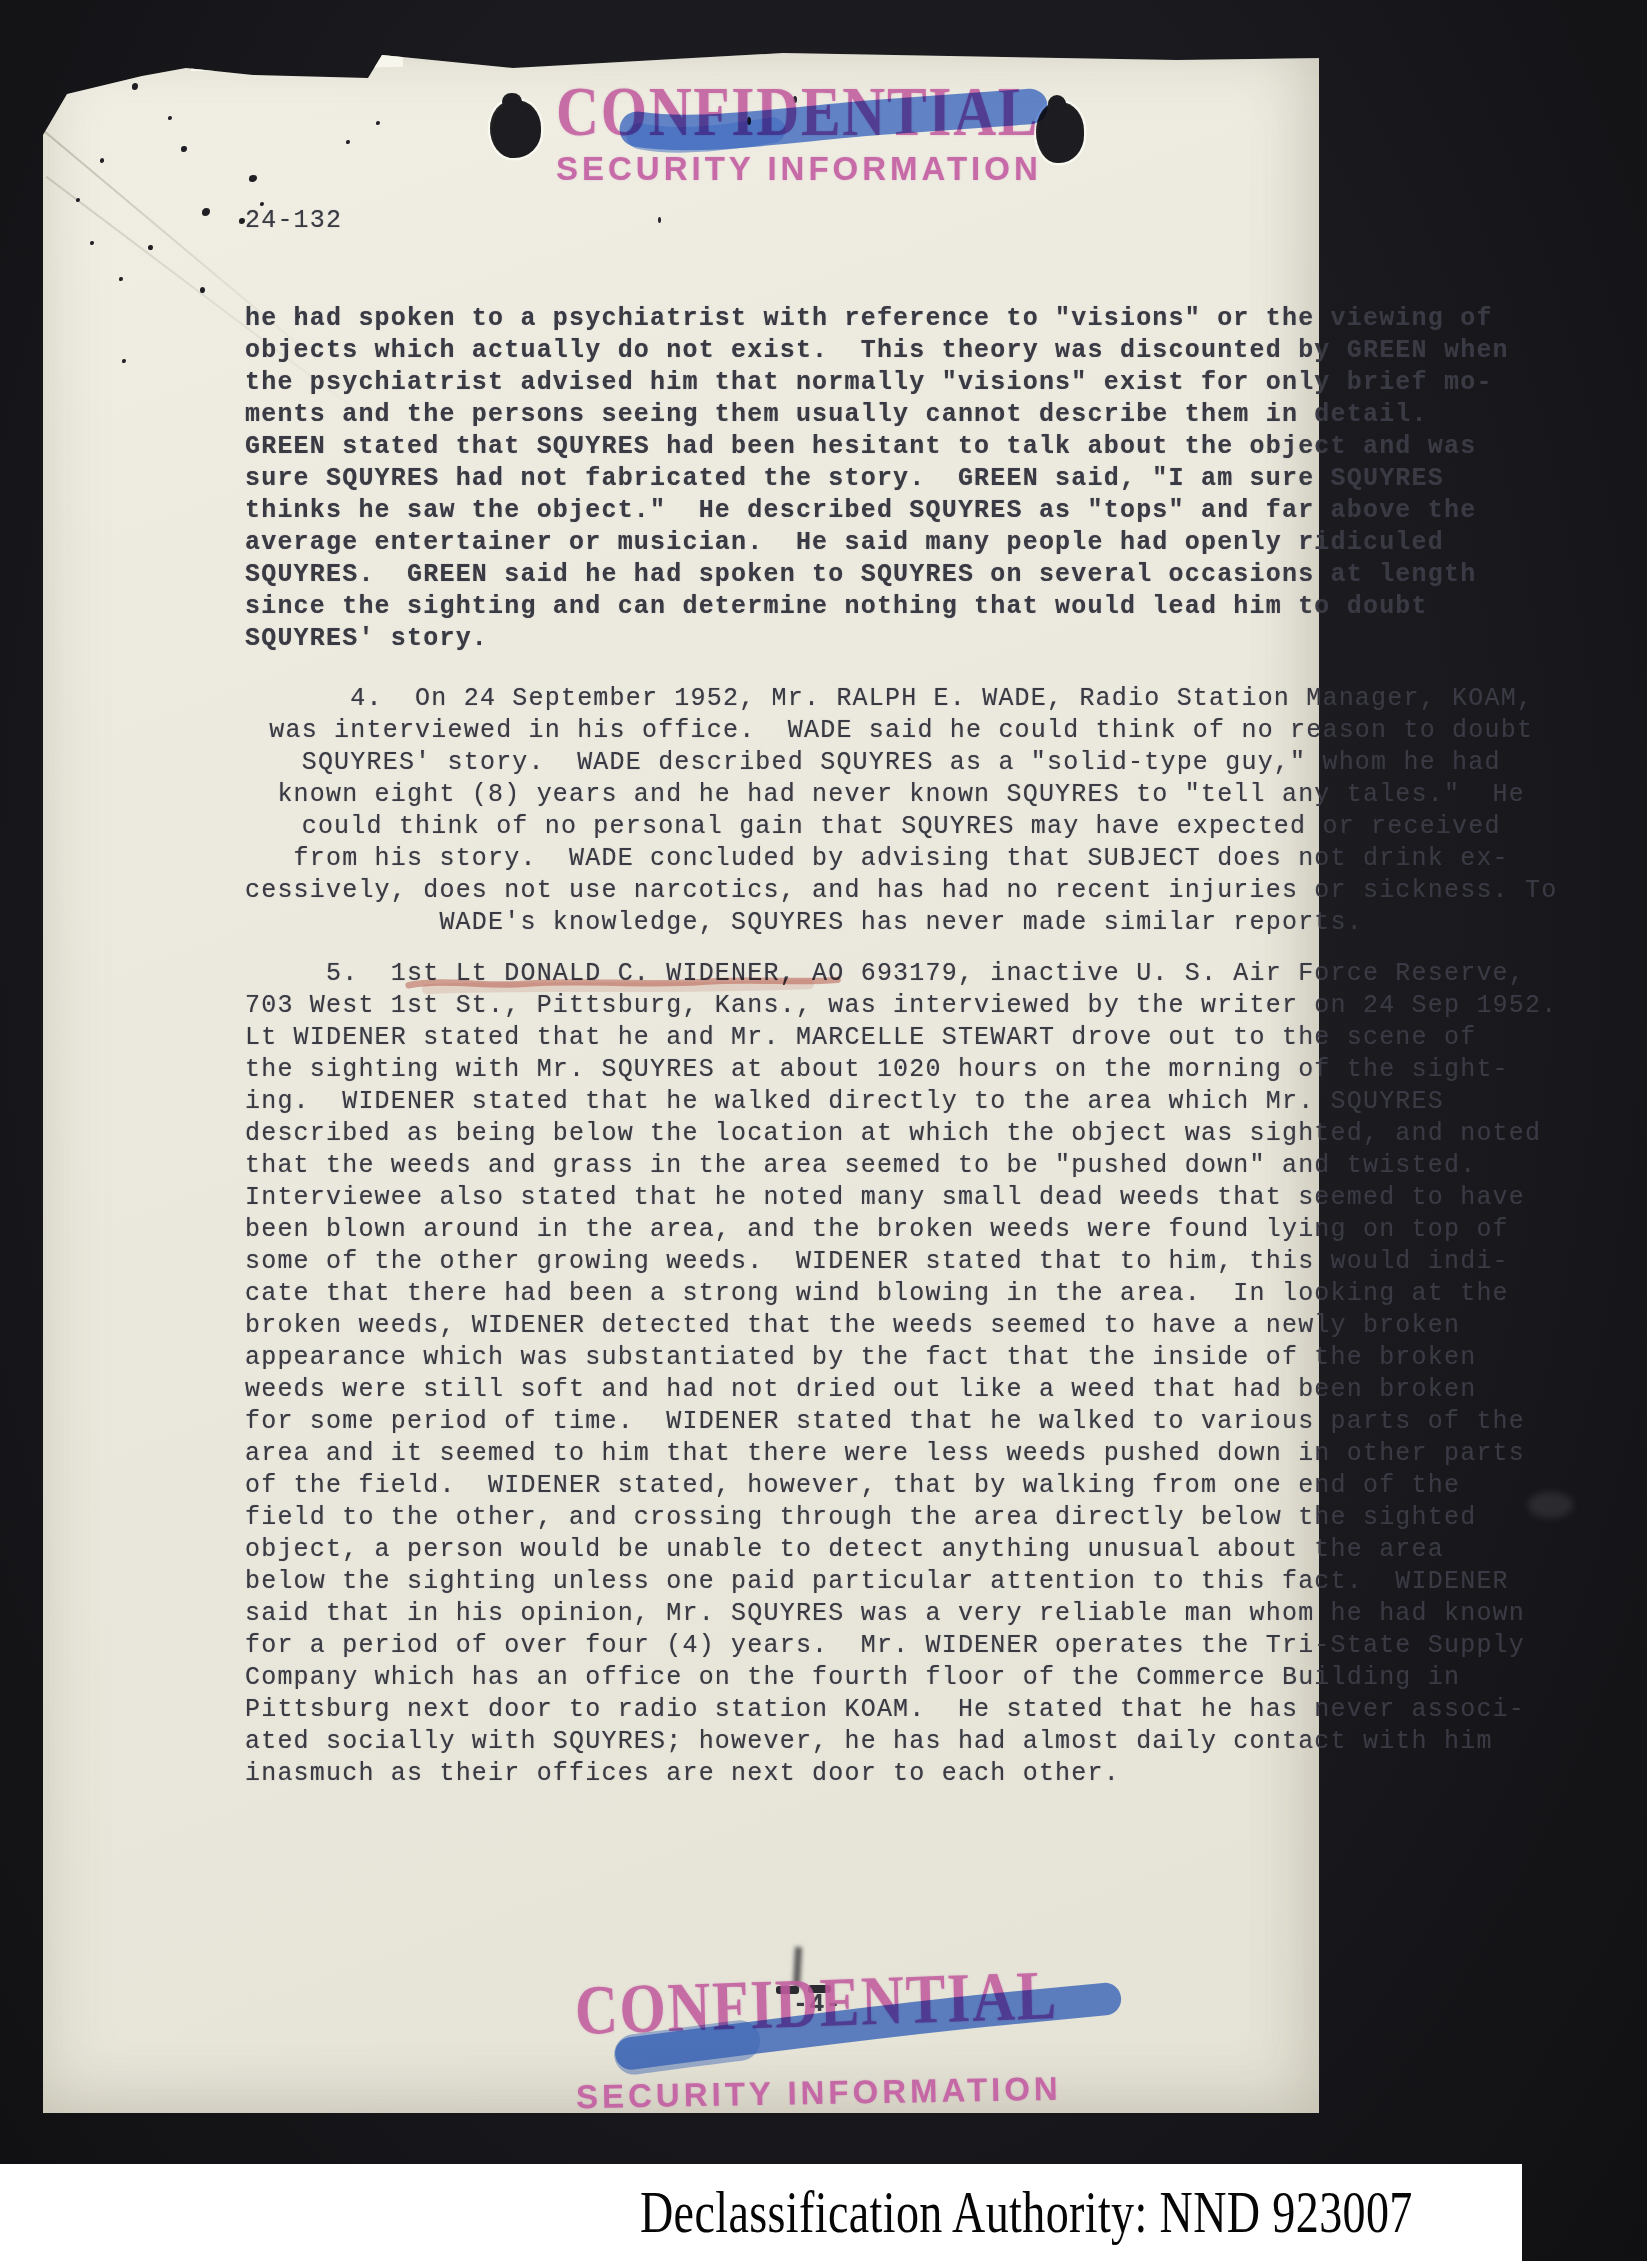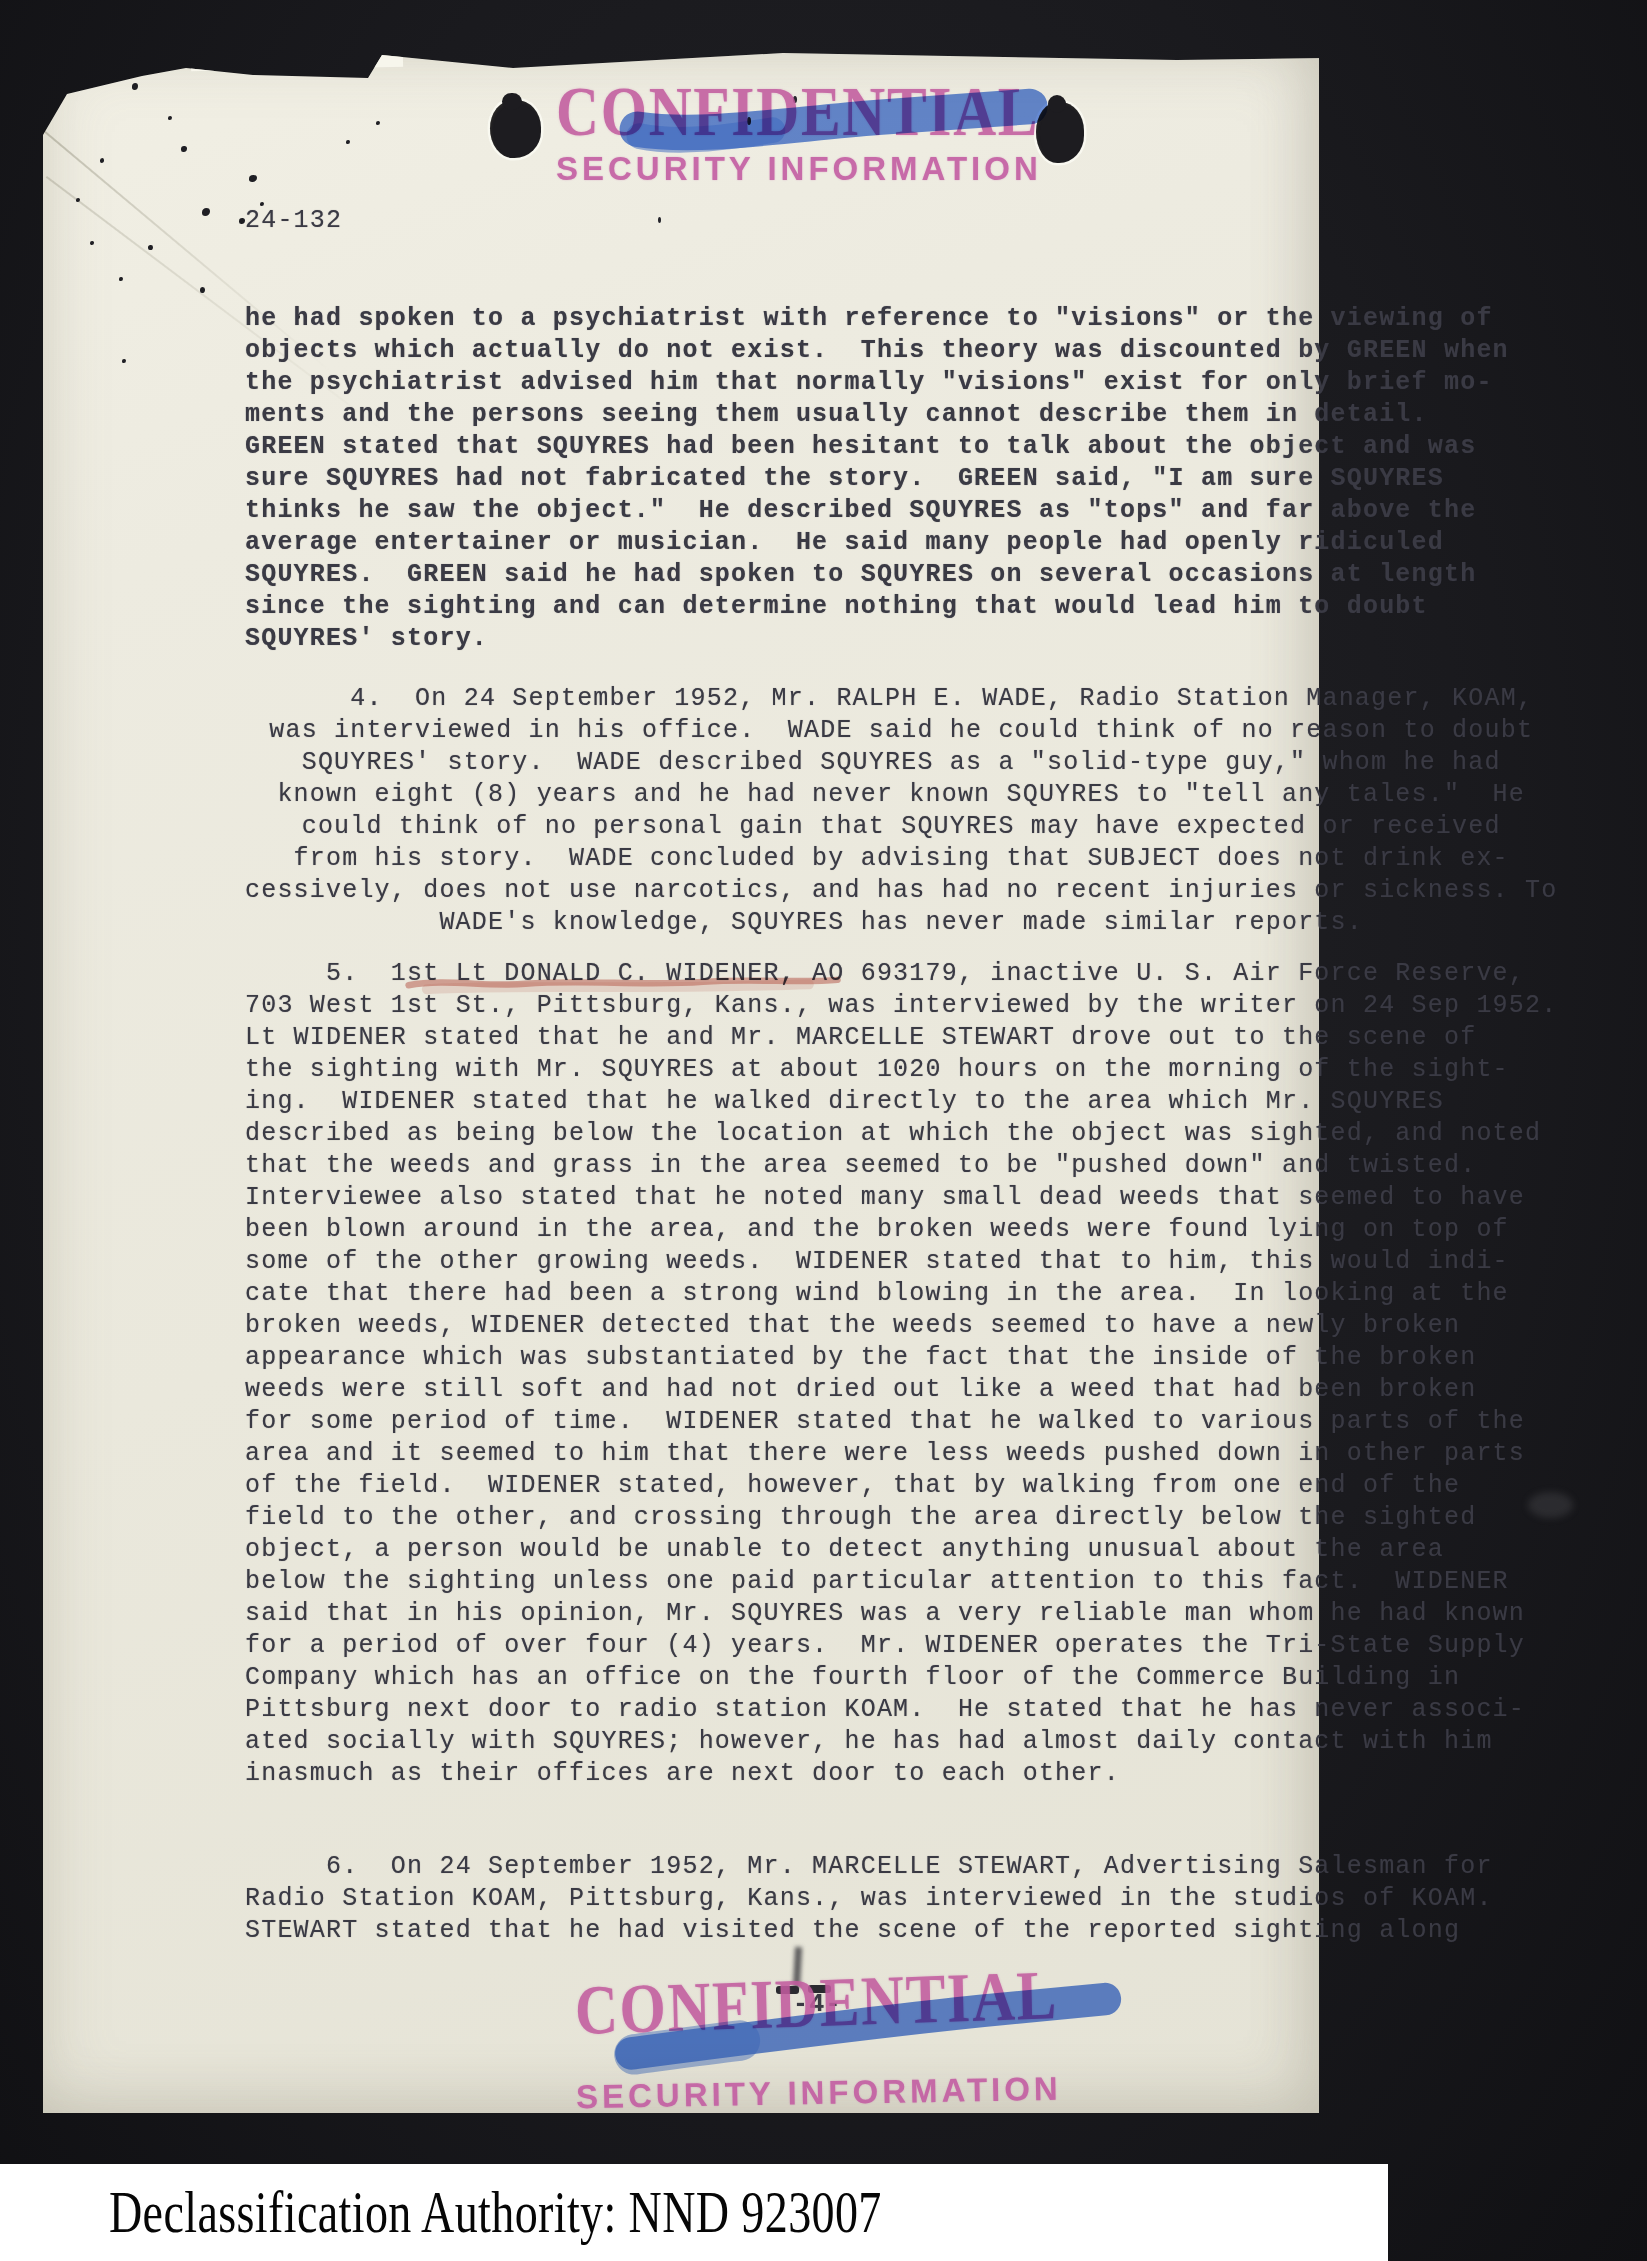--- a/index.html
+++ b/index.html
@@ -52,22 +52,22 @@
   .p5{left:186px;top:893px;}
   .p6{left:186px;top:1786px;}
   .page-num{left:734px;top:1924px;color:#2c2c33;font-weight:bold;
     text-shadow:0 0 2px rgba(35,35,42,.75);}
   .dash-blot{position:absolute;background:#2a2a30;filter:blur(0.7px);border-radius:3px;}
   .smear{position:absolute;left:751px;top:1898px;width:7.4px;height:41px;
     background:rgba(32,32,38,.7);filter:blur(2px);transform:rotate(3deg);}
   
   svg.marks{position:absolute;left:0;top:0;mix-blend-mode:multiply;pointer-events:none;}
   
-  .declass-strip{position:absolute;left:0;top:2164px;width:1388px;height:97px;
-    background:#ffffff;display:flex;align-items:center;justify-content:flex-start;}
+  .declass-strip{position:absolute;left:0;top:2164px;width:1522px;height:97px;
+    background:#ffffff;display:flex;align-items:center;justify-content:flex-end;}
   .declass-text{font-family:"Liberation Serif", serif;font-size:59px;color:#060606;
     transform:scaleX(.78);white-space:nowrap;letter-spacing:0.5px;}
 </style>
 </head>
 <body>
 
 <div class="scene">
 
   <div class="paper">
     <div class="crease crease1"></div>
@@ -143,23 +143,20 @@
 of the field.  WIDENER stated, however, that by walking from one end of the
 field to the other, and crossing through the area directly below the sighted
 object, a person would be unable to detect anything unusual about the area
 below the sighting unless one paid particular attention to this fact.  WIDENER
 said that in his opinion, Mr. SQUYRES was a very reliable man whom he had known
 for a period of over four (4) years.  Mr. WIDENER operates the Tri-State Supply
 Company which has an office on the fourth floor of the Commerce Building in
 Pittsburg next door to radio station KOAM.  He stated that he has never associ-
 ated socially with SQUYRES; however, he has had almost daily contact with him
 inasmuch as their offices are next door to each other.</pre>
-    <pre class="tw p6">     6.  On 24 September 1952, Mr. MARCELLE STEWART, Advertising Salesman for
-Radio Station KOAM, Pittsburg, Kans., was interviewed in the studios of KOAM.
-STEWART stated that he had visited the scene of the reported sighting along</pre>
 
     <pre class="tw page-num">-4-</pre>
     <div class="smear"></div>
     <div class="dash-blot" style="left:733px;top:1937px;width:23px;height:8px"></div>
     <div class="dash-blot" style="left:765px;top:1936px;width:23px;height:8px"></div>
 
     <div class="stamp-serif stamp-bot-conf">CONFIDENTIAL</div>
     <div class="stamp-sans stamp-bot-sec">SECURITY INFORMATION</div>
   </div>
 

